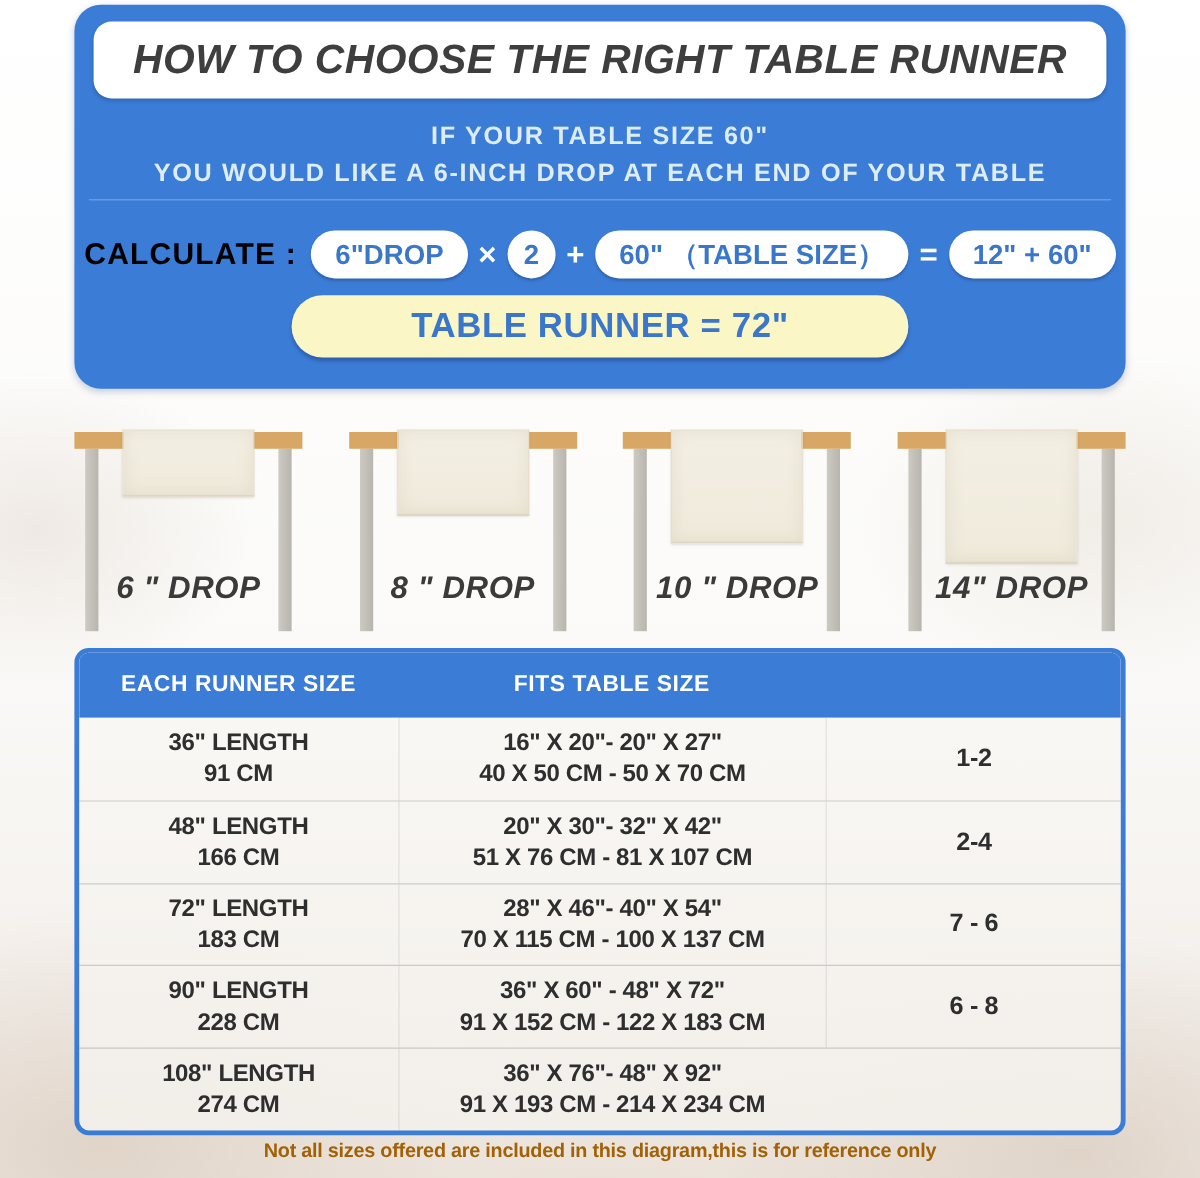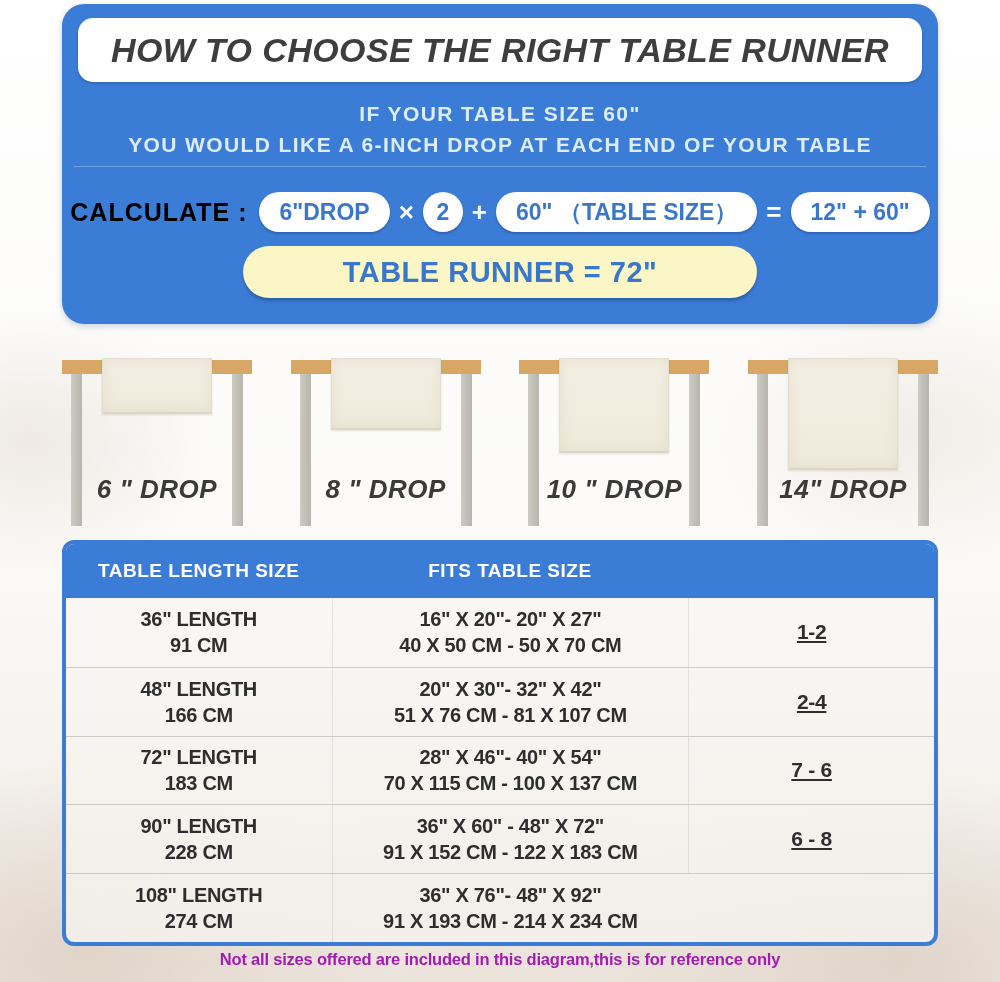--- a/index.html
+++ b/index.html
@@ -75,24 +75,24 @@
   .thead{background:var(--blue);display:grid;grid-template-columns:268fr 360fr 248fr;
     align-items:center;color:#fff;font-size:19px;font-weight:bold;letter-spacing:.5px;
     text-align:center;}
   .trow{display:grid;grid-template-columns:268fr 360fr 248fr;align-items:center;
     text-align:center;}
   .trow + .trow{border-top:1px solid rgba(110,110,110,.3);}
   .cell{color:var(--body-text);font-size:20px;font-weight:bold;line-height:26px;
     letter-spacing:-.3px;height:100%;display:flex;flex-direction:column;
     align-items:center;justify-content:center;}
   .cell + .cell{border-left:1px solid rgba(110,110,110,.15);}
-  .cell.persons{font-size:21px;text-decoration:underline;}
+  .cell.persons{font-size:21px;}
 
   .footer-note{position:absolute;top:950px;left:0;right:0;text-align:center;
-    font-size:16.5px;font-weight:bold;color:#a21caf;letter-spacing:-.2px;}
+    font-size:16.5px;font-weight:bold;color:#a16207;letter-spacing:-.2px;}
 </style>
 </head>
 <body>
 
 <div class="canvas">
 
   <div class="hero">
     <div class="title-box">
       <h1>HOW TO CHOOSE THE RIGHT TABLE RUNNER</h1>
     </div>
@@ -147,21 +147,21 @@
       <div class="runner" style="height: 112px;"></div>
       <div class="tabletop"></div>
       <div class="leg left"></div>
       <div class="leg right"></div>
       <div class="drop-label">14" DROP</div>
     </div>
   </div>
 
   <div class="size-table">
     <div class="thead">
-      <div>TABLE LENGTH SIZE</div>
+      <div>EACH RUNNER SIZE</div>
       <div>FITS TABLE SIZE</div>
     </div>
 
     <div class="trow">
       <div class="cell">
         <div>36" LENGTH</div>
         <div>91 CM</div>
       </div>
       <div class="cell">
         <div>16" X 20"- 20" X 27"</div>

